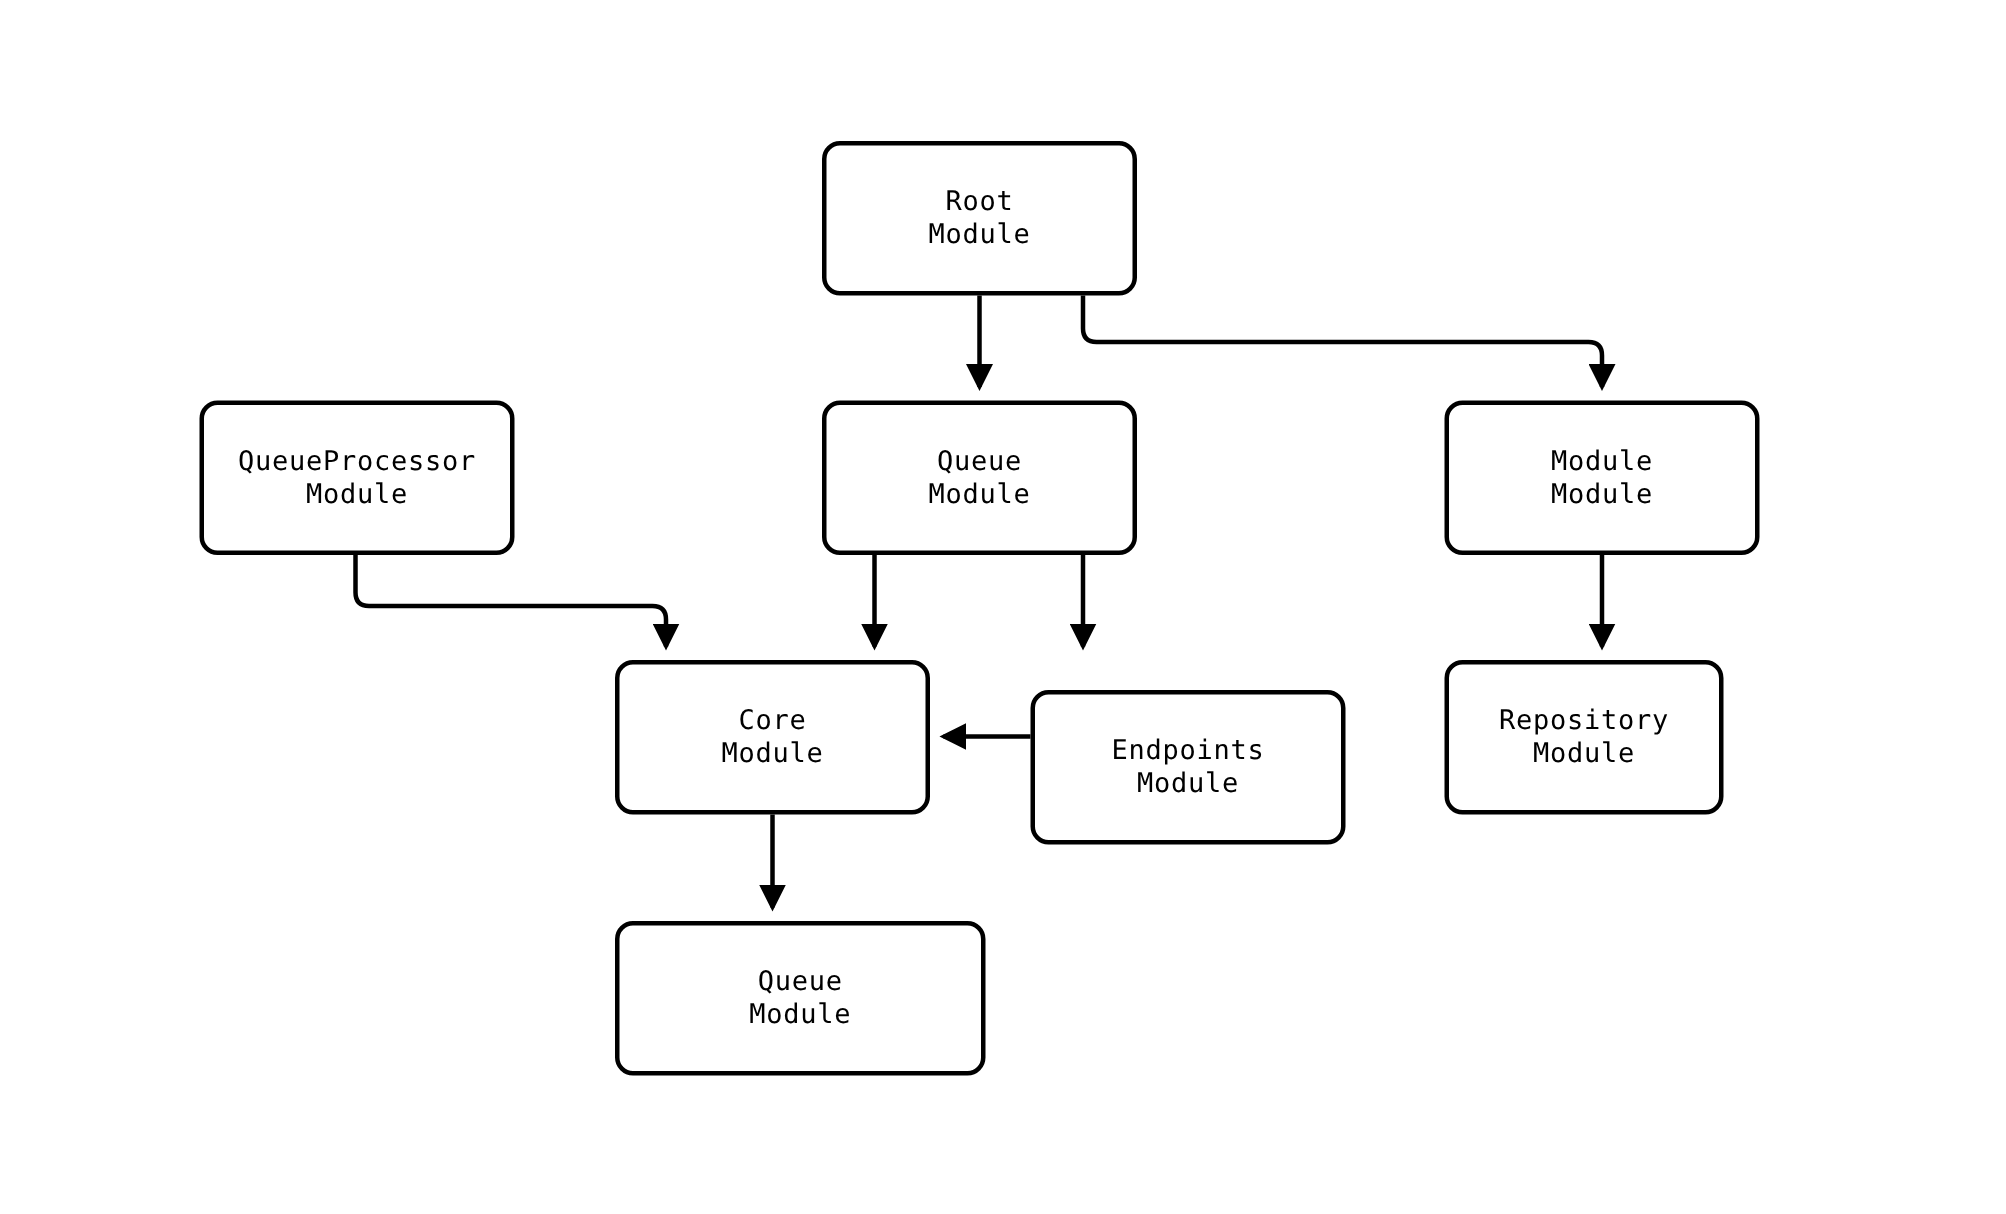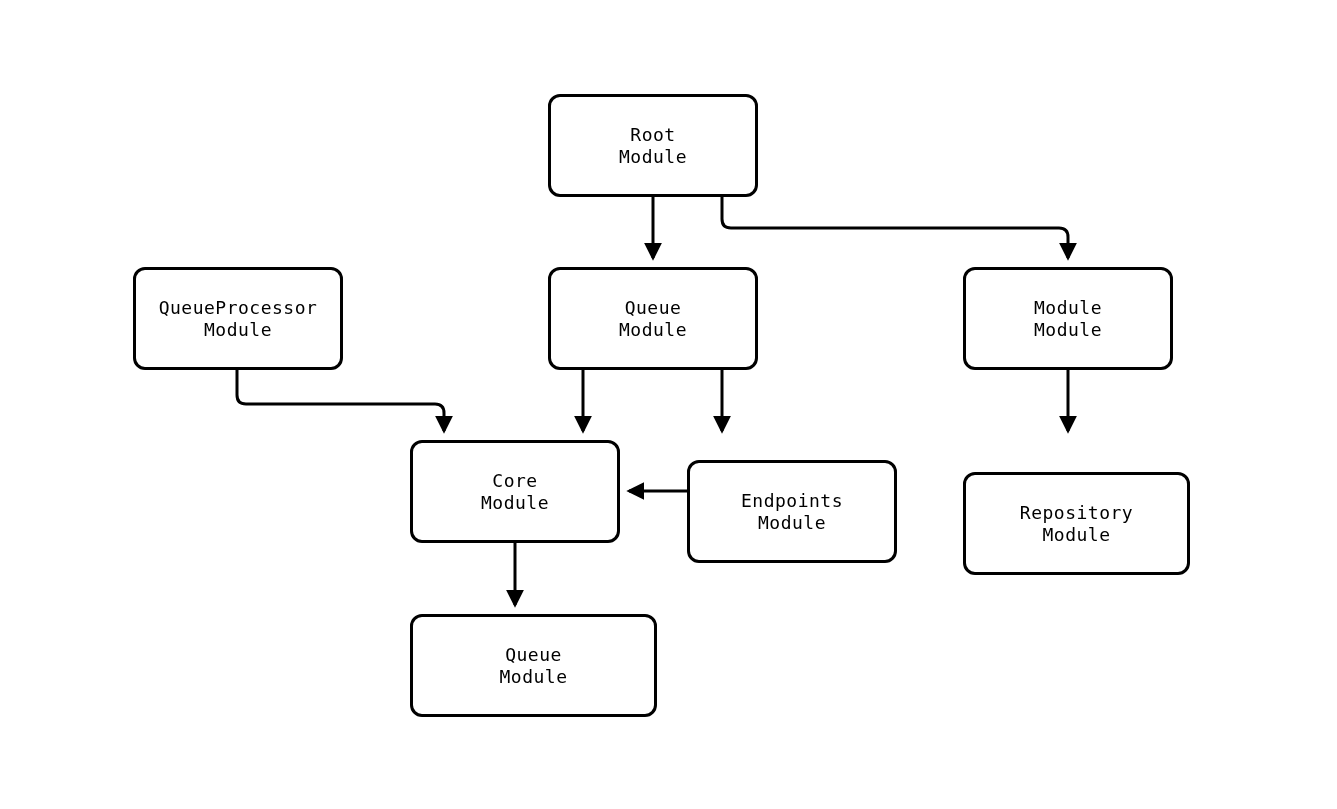--- a/index.html
+++ b/index.html
@@ -80,21 +80,21 @@
       <span class="node-line">Module</span>
     </div>
     <div class="node" style="left: 410px; top: 440px; width: 210px; height: 103px; border-color: rgb(0, 0, 0); color: rgb(0, 0, 0); border-radius: 12px;">
       <span class="node-line">Core</span>
       <span class="node-line">Module</span>
     </div>
     <div class="node" style="left: 687px; top: 460px; width: 210px; height: 103px; border-color: rgb(0, 0, 0); color: rgb(0, 0, 0);">
       <span class="node-line">Endpoints</span>
       <span class="node-line">Module</span>
     </div>
-    <div class="node" style="left: 963px; top: 440px; width: 227px; height: 103px; border-color: rgb(0, 0, 0); color: rgb(0, 0, 0); margin-top: 32px;">
+    <div class="node" style="left: 963px; top: 440px; width: 186px; height: 103px; border-color: rgb(0, 0, 0); color: rgb(0, 0, 0);">
       <span class="node-line">Repository</span>
       <span class="node-line">Module</span>
     </div>
     <div class="node" style="left: 410px; top: 614px; width: 247px; height: 103px; border-color: rgb(0, 0, 0); color: rgb(0, 0, 0);">
       <span class="node-line">Queue</span>
       <span class="node-line">Module</span>
     </div>
   </div>
 
 </body></html>

